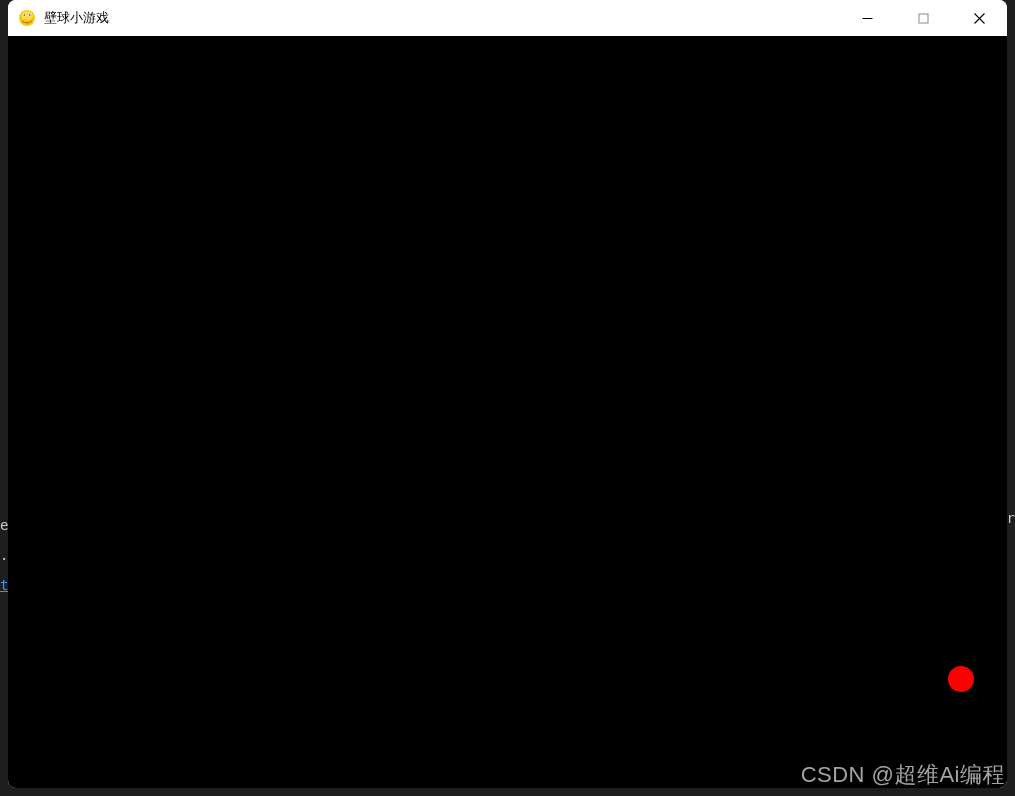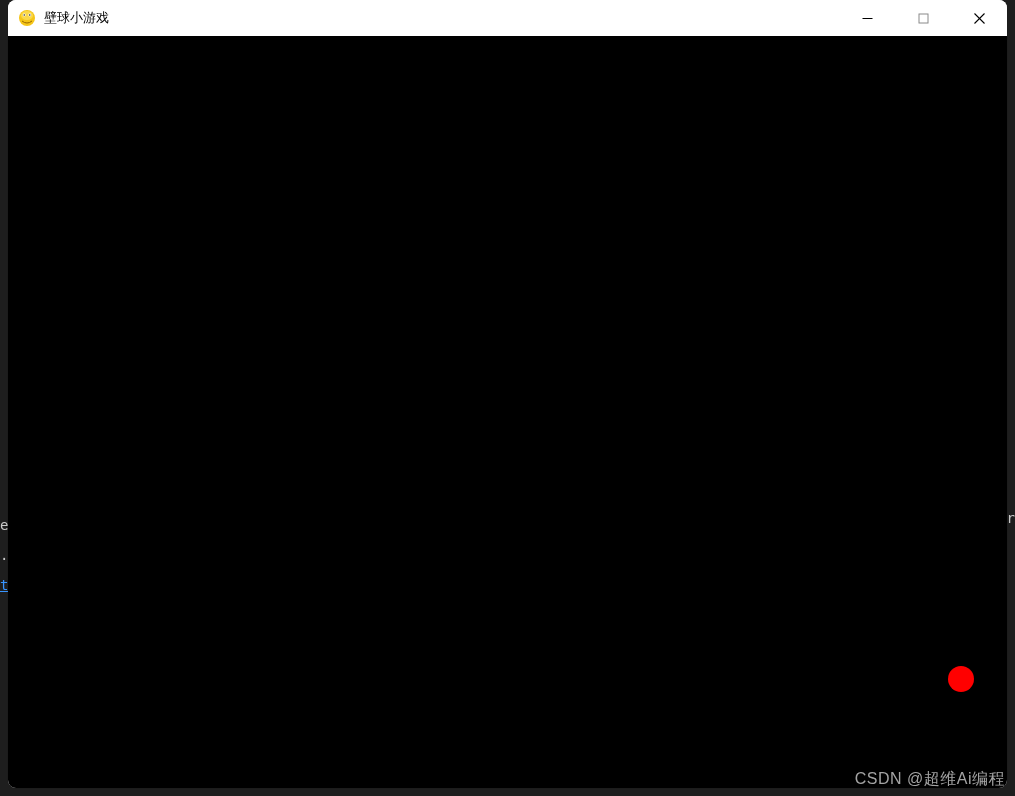--- a/index.html
+++ b/index.html
@@ -102,21 +102,21 @@
       position: absolute;
       border-radius: 50%;
     }
 
     
     .watermark {
       position: absolute;
       right: 10px;
       bottom: 6px;
       color: #c0c0c0;
-      font-size: 16px;
+      font-size: 22px;
       font-family: "Microsoft YaHei", sans-serif;
       opacity: 0.85;
       pointer-events: none;
       letter-spacing: 0.5px;
     }
 
     
     .bg-hint-left {
       position: absolute;
       left: 0;

